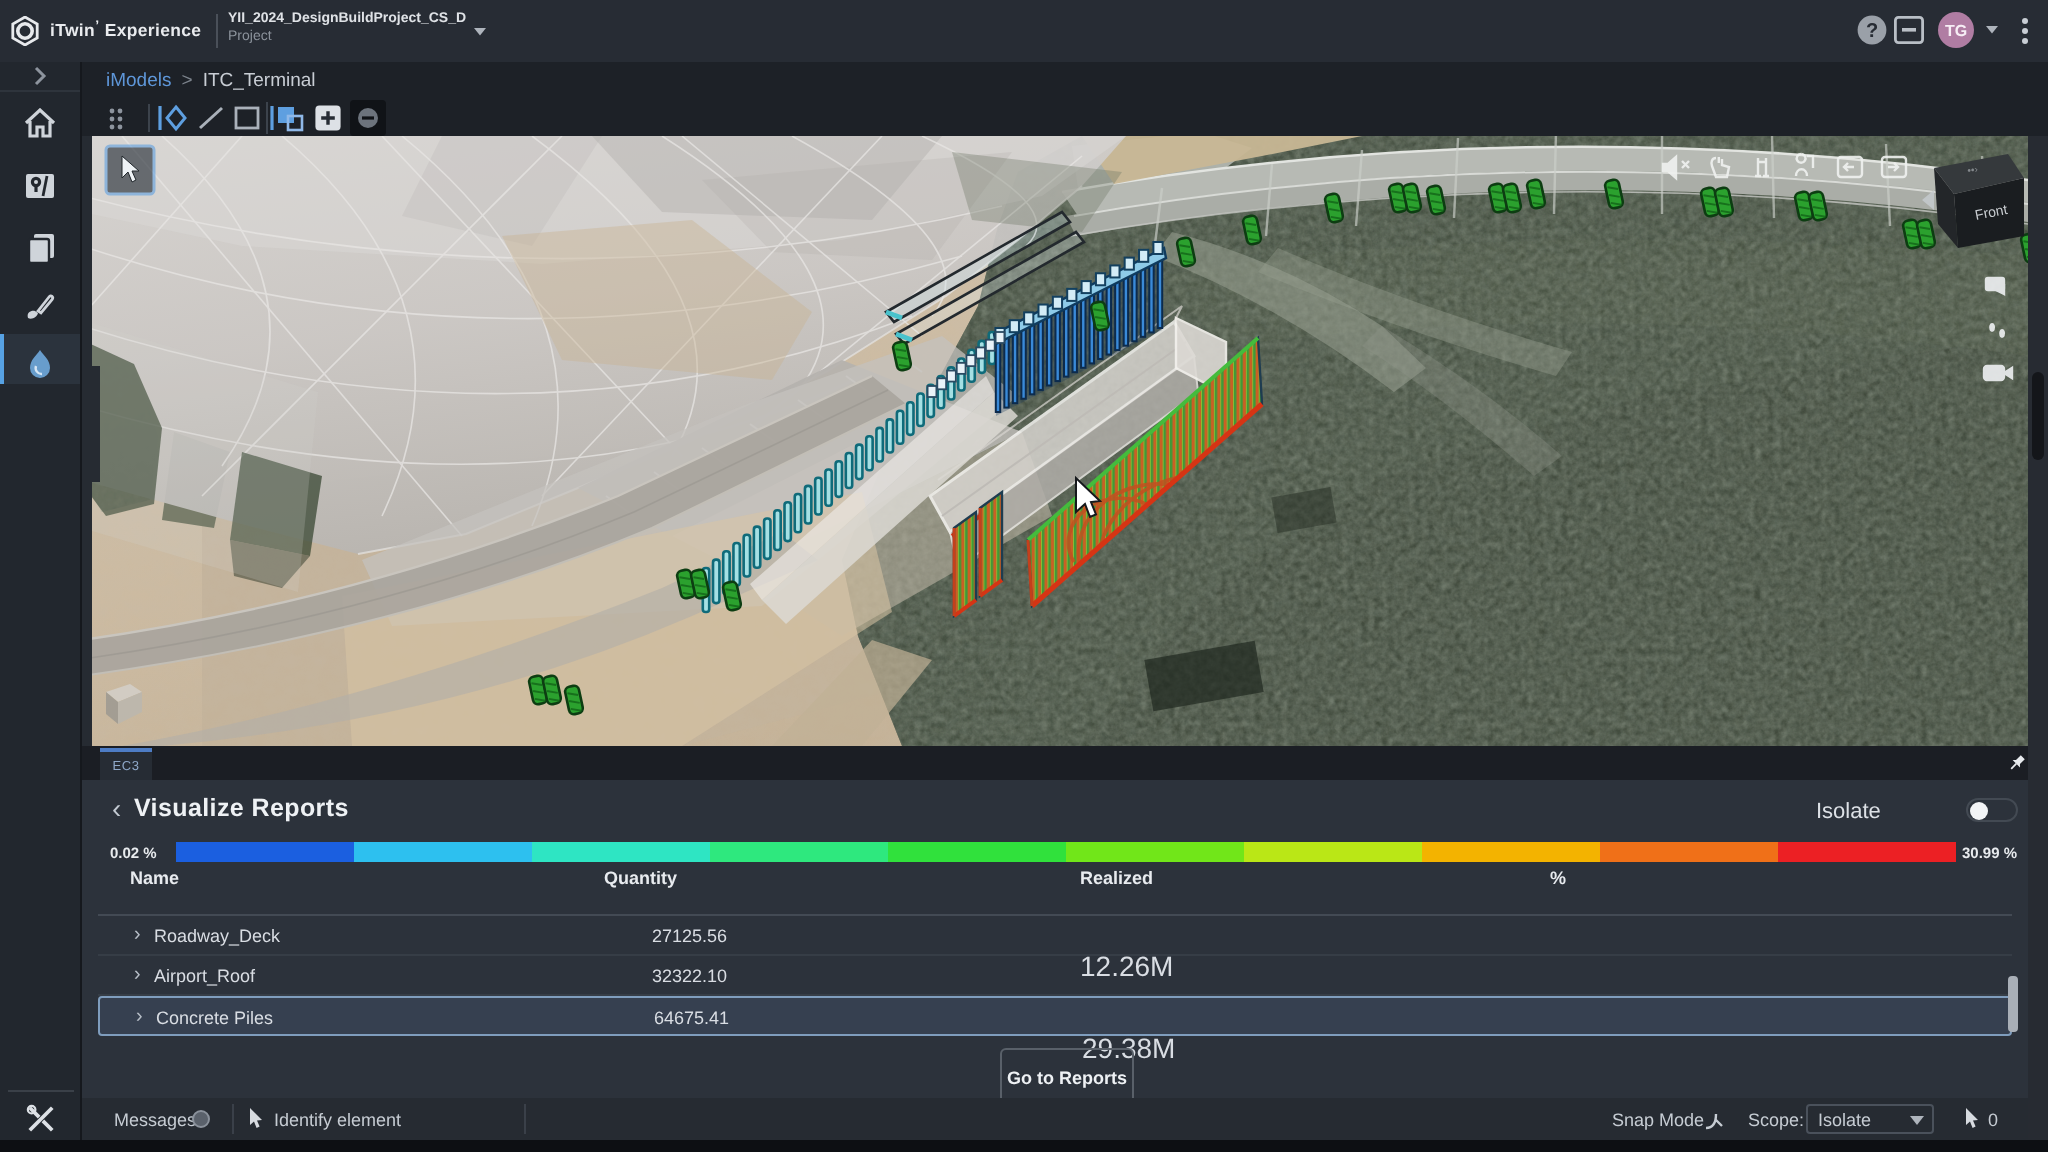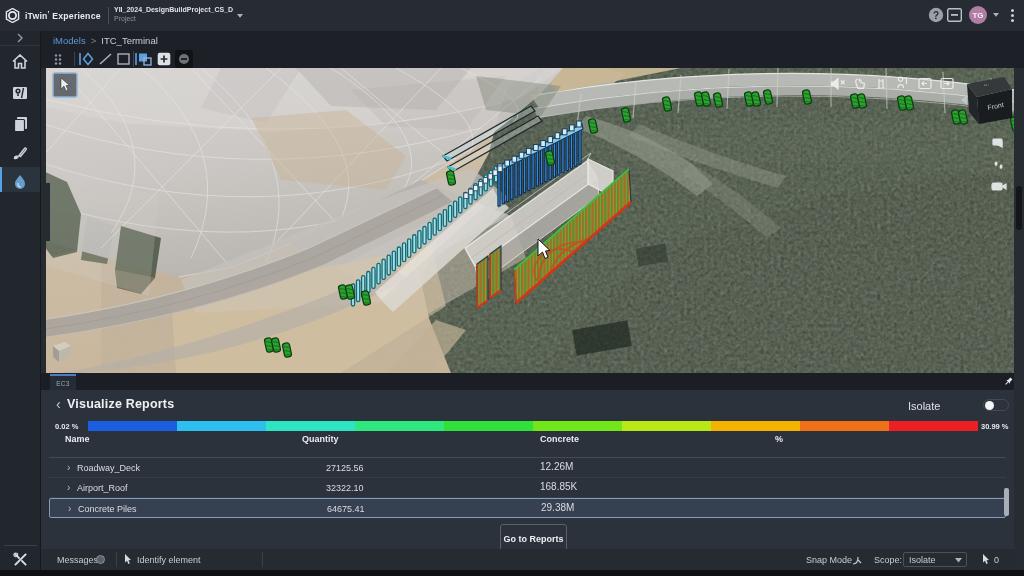--- a/index.html
+++ b/index.html
@@ -41,21 +41,21 @@
   #scale-l { left:14px; top:32px; font-size:7.5px; font-weight:700; color:#e8ebee; }
   #scale-r { left:940px; top:32px; font-size:7.5px; font-weight:700; color:#e8ebee; }
   #gbar { left:47px; top:31px; width:890px; height:10px; display:flex; }
   #gbar div { height:10px; flex:1; }
   .th { position:absolute; top:44px; font-size:9px; font-weight:700; color:#e8ebef; }
   #thead-line { left:8px; top:67px; width:957px; height:1px; background:#434a54; }
   .row { position:absolute; left:8px; width:957px; height:20px; border-bottom:1px solid #363d46; }
   .rchev { position:absolute; left:18px; top:4px; color:#b6bdc6; font-size:10px; }
   .rname { position:absolute; left:28px; top:5px; font-size:9px; color:#d9dde3; }
   .rqty  { position:absolute; left:253px; top:5px; font-size:9px; color:#d9dde3;margin-left:24px; }
-  .rreal { position:absolute; left:491px; top:3px; font-size:10px; color:#d9dde3; }
+  .rreal { position:absolute; left:491px; top:17px; font-size:14px; color:#d9dde3; }
   #row3 { background:#364050; border:1px solid #7f9dbd; border-radius:2px; }
   #tscroll { left:963px; top:98px; width:5px; height:28px; background:#a9afb7; border-radius:2px; }
   #gobtn { left:459px; top:134px; width:67px; height:30px; border:1px solid #596069; border-radius:3px; color:#eef1f4; font-size:9px; font-weight:700; display:flex; align-items:center; justify-content:center; }
   
   #statusbar { left:0px; top:549px; width:1024px; height:21px; background:#262b32; }
   #botstrip { left:0; top:570px; width:1024px; height:6px; background:#0d0f13; }
   .st { position:absolute; top:6px; font-size:9px; color:#c6ccd3; }
   .stsep { position:absolute; top:3px; width:1px; height:15px; background:#3a4049; }
   
   .vdots { width:3px; height:3px; background:#c9ced5; border-radius:50%; box-shadow:0 5px 0 #c9ced5, 0 10px 0 #c9ced5; }
@@ -606,21 +606,21 @@
       <div style="background:#30e13c"></div>
       <div style="background:#71e619"></div>
       <div style="background:#bae716"></div>
       <div style="background:#f3b300"></div>
       <div style="background:#f07018"></div>
       <div style="background:#ec2024"></div>
     </div>
     <div id="scale-r" class="abs">30.99 %</div>
     <div class="th" style="left:24px">Name</div>
     <div class="th" style="left:261px">Quantity</div>
-    <div class="th" style="left:499px">Concrete</div>
+    <div class="th" style="left:499px">Realized</div>
     <div class="th" style="left:734px">%</div>
     <div id="thead-line" class="abs"></div>
     <div class="row" style="top:68px">
       <span class="rchev">›</span>
       <span class="rname">Roadway_Deck</span>
       <span class="rqty">27125.56</span>
       <span class="rreal">12.26M</span>
     </div>
     <div class="row" style="top:88px">
       <span class="rchev">›</span>

